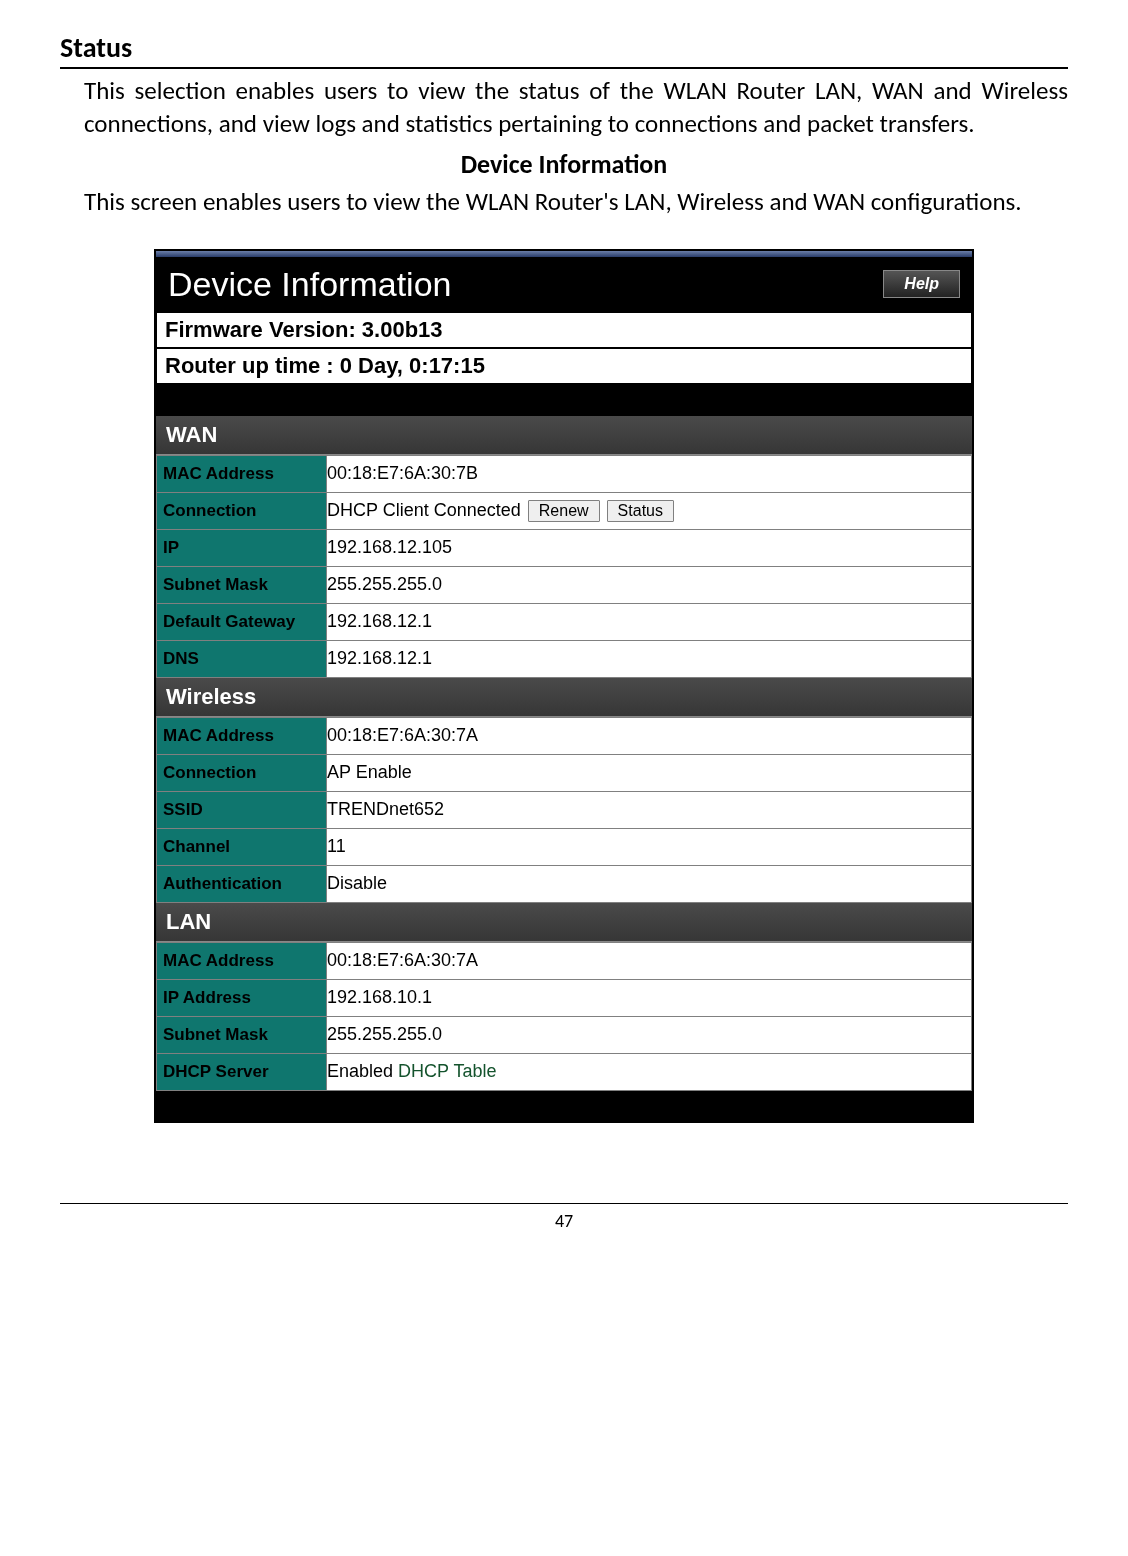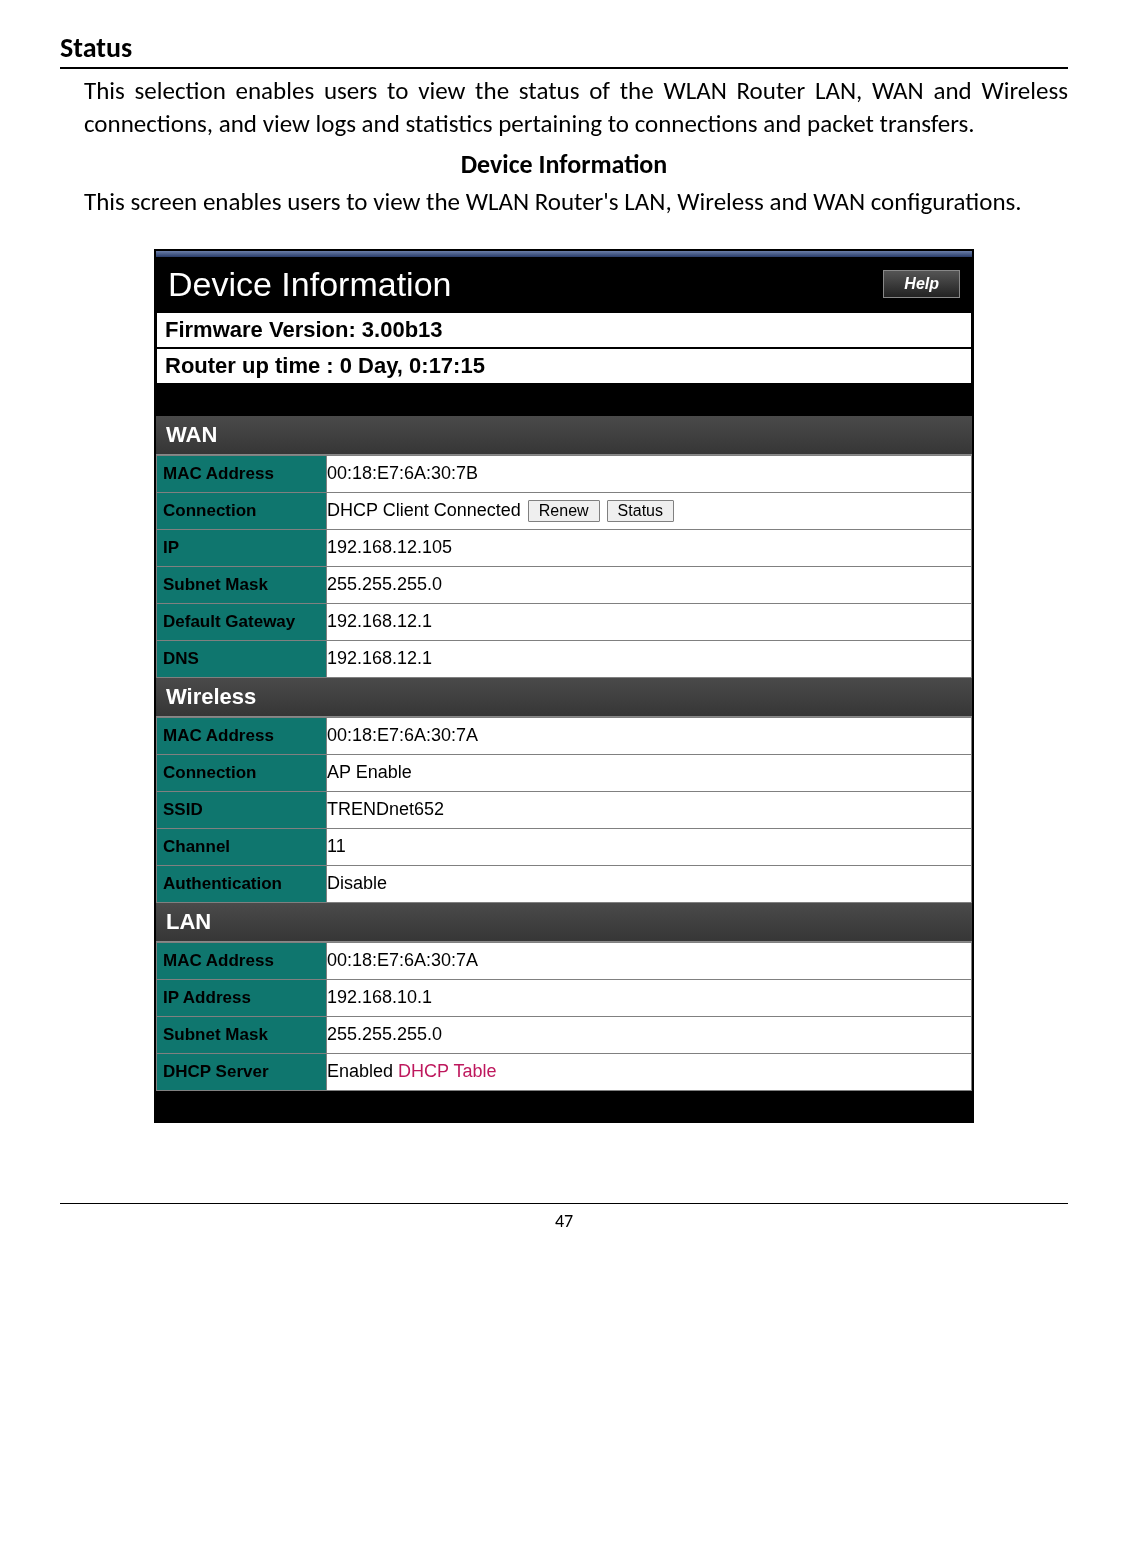--- a/index.html
+++ b/index.html
@@ -111,21 +111,21 @@
       font-family: Arial, sans-serif;
       font-size: 16px;
       padding: 1px 10px;
       background: #efefef;
       border: 1px solid #808080;
       border-radius: 1px;
       cursor: pointer;
       margin-left: 2px;
     }
     .link {
-      color: #be185d;
+      color: #14532d;
       text-decoration: none;
       cursor: pointer;
     }
     .panel-bottom { background: #000; height: 30px; }
     .page-footer {
       margin-top: 80px;
       border-top: 1.5px solid #000;
       text-align: center;
       padding-top: 6px;
       font-size: 18px;

